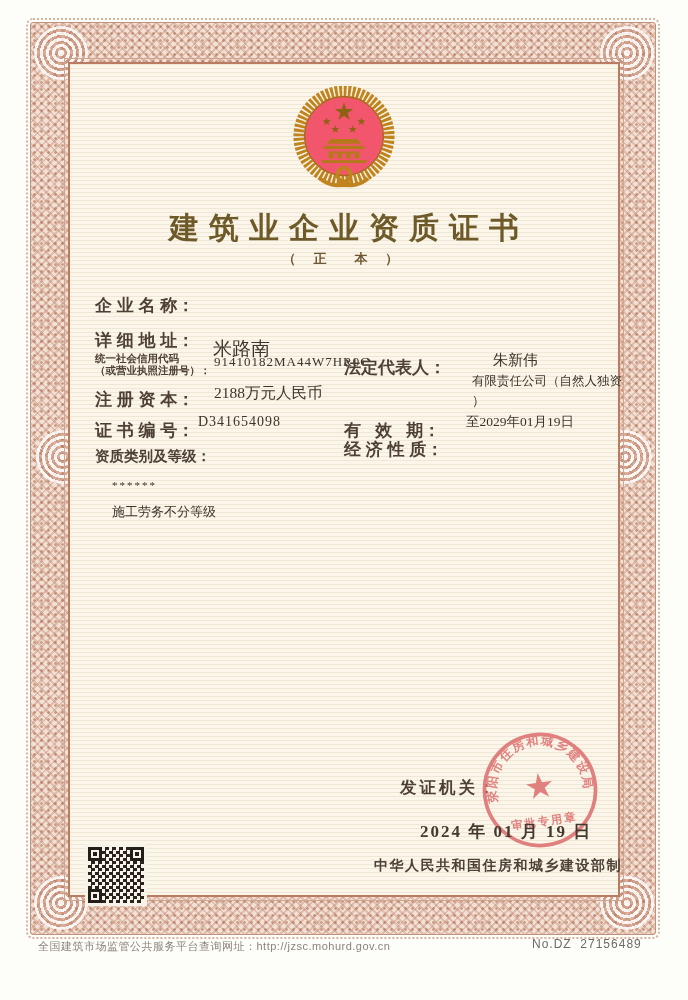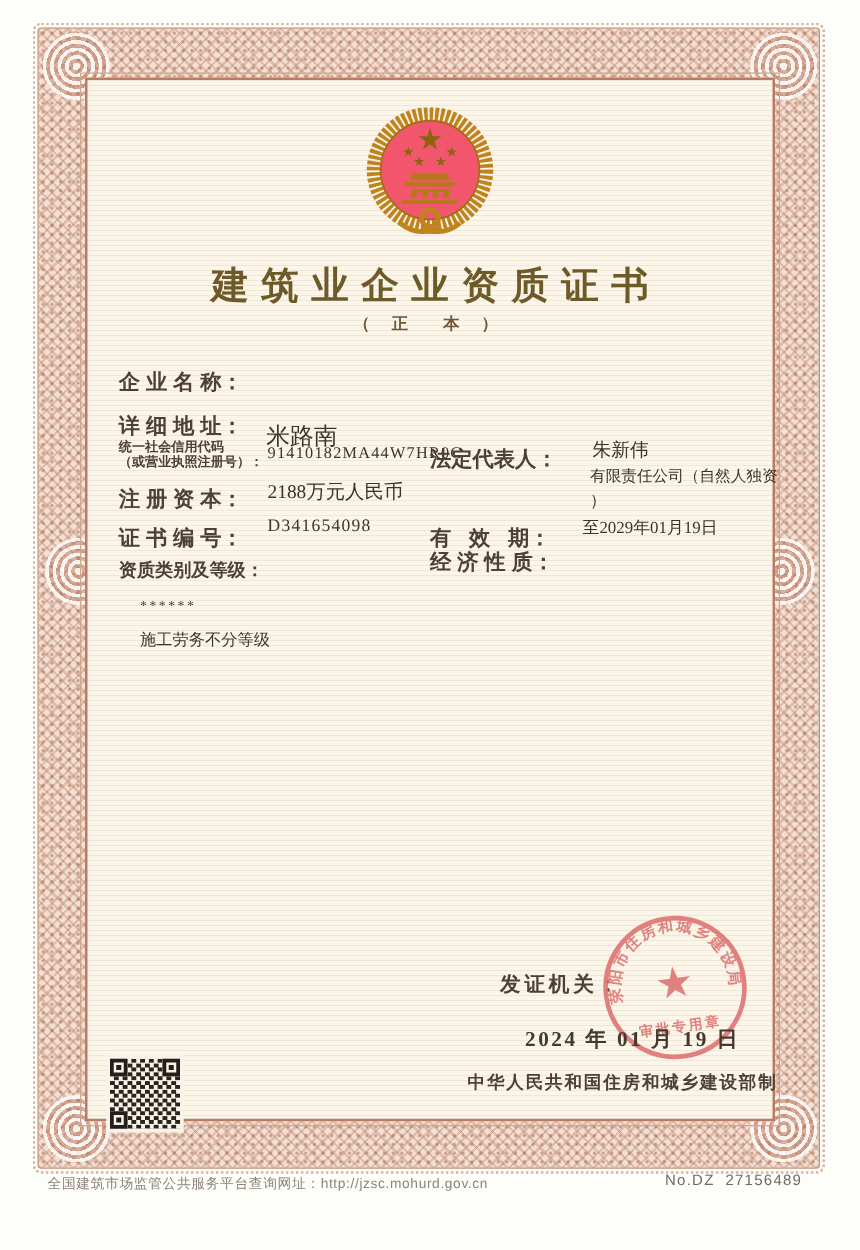--- a/index.html
+++ b/index.html
@@ -102,31 +102,31 @@
   <div class="abs lbl" style="left:95px; top:294px;">企 业 名 称：</div>
 
   <div class="abs lbl" style="left:95px; top:329px;">详 细 地 址：</div>
   <div class="abs val" style="left:213px; top:336px; font-size:19px;text-align:center;">米路南</div>
 
   <div class="abs lbl-sm" style="left:95px; top:352px;">统一社会信用代码</div>
   <div class="abs lbl-sm" style="left:95px; top:364px;">（或营业执照注册号）：</div>
   <div class="abs val" style="left:214px; top:354px; font-size:13px; letter-spacing:1px;">91410182MA44W7HR0C</div>
 
   <div class="abs lbl" style="left:344px; top:356px;">法定代表人：</div>
-  <div class="abs val" style="left:474px; top:351px;">朱新伟</div>
+  <div class="abs val" style="left:493px; top:351px;">朱新伟</div>
 
   <div class="abs lbl" style="left:95px; top:388px;">注 册 资 本：</div>
   <div class="abs val" style="left:214px; top:383px; font-size:15.5px;">2188万元人民币</div>
 
   <div class="abs val" style="left:472px; top:373px; font-size:12.5px;">有限责任公司（自然人独资</div>
   <div class="abs lbl" style="left:344px; top:390px;margin-top:48px;">经 济 性 质：</div>
   <div class="abs val" style="left:472px; top:392px; font-size:13px;">）</div>
 
   <div class="abs lbl" style="left:95px; top:419px;">证 书 编 号：</div>
-  <div class="abs val" style="left:214px; top:414px; font-size:14px; letter-spacing:1px;">D341654098</div>
+  <div class="abs val" style="left:198px; top:414px; font-size:14px; letter-spacing:1px;">D341654098</div>
 
   <div class="abs lbl" style="left:344px; top:419px;">有   效   期：</div>
   <div class="abs val" style="left:466px; top:413px; font-size:13.5px;">至2029年01月19日</div>
 
   <div class="abs lbl" style="left:95px; top:447px; font-size:14.5px;">资质类别及等级：</div>
   <div class="abs val" style="left:112px; top:466px; font-size:13px;margin-top:37px;">施工劳务不分等级</div>
   <div class="abs val" style="left:112px; top:479px; font-size:11px; letter-spacing:2px;">******</div>
 
   <div class="abs issuer-lbl" style="left:400px; top:777px;">发证机关：</div>
 

